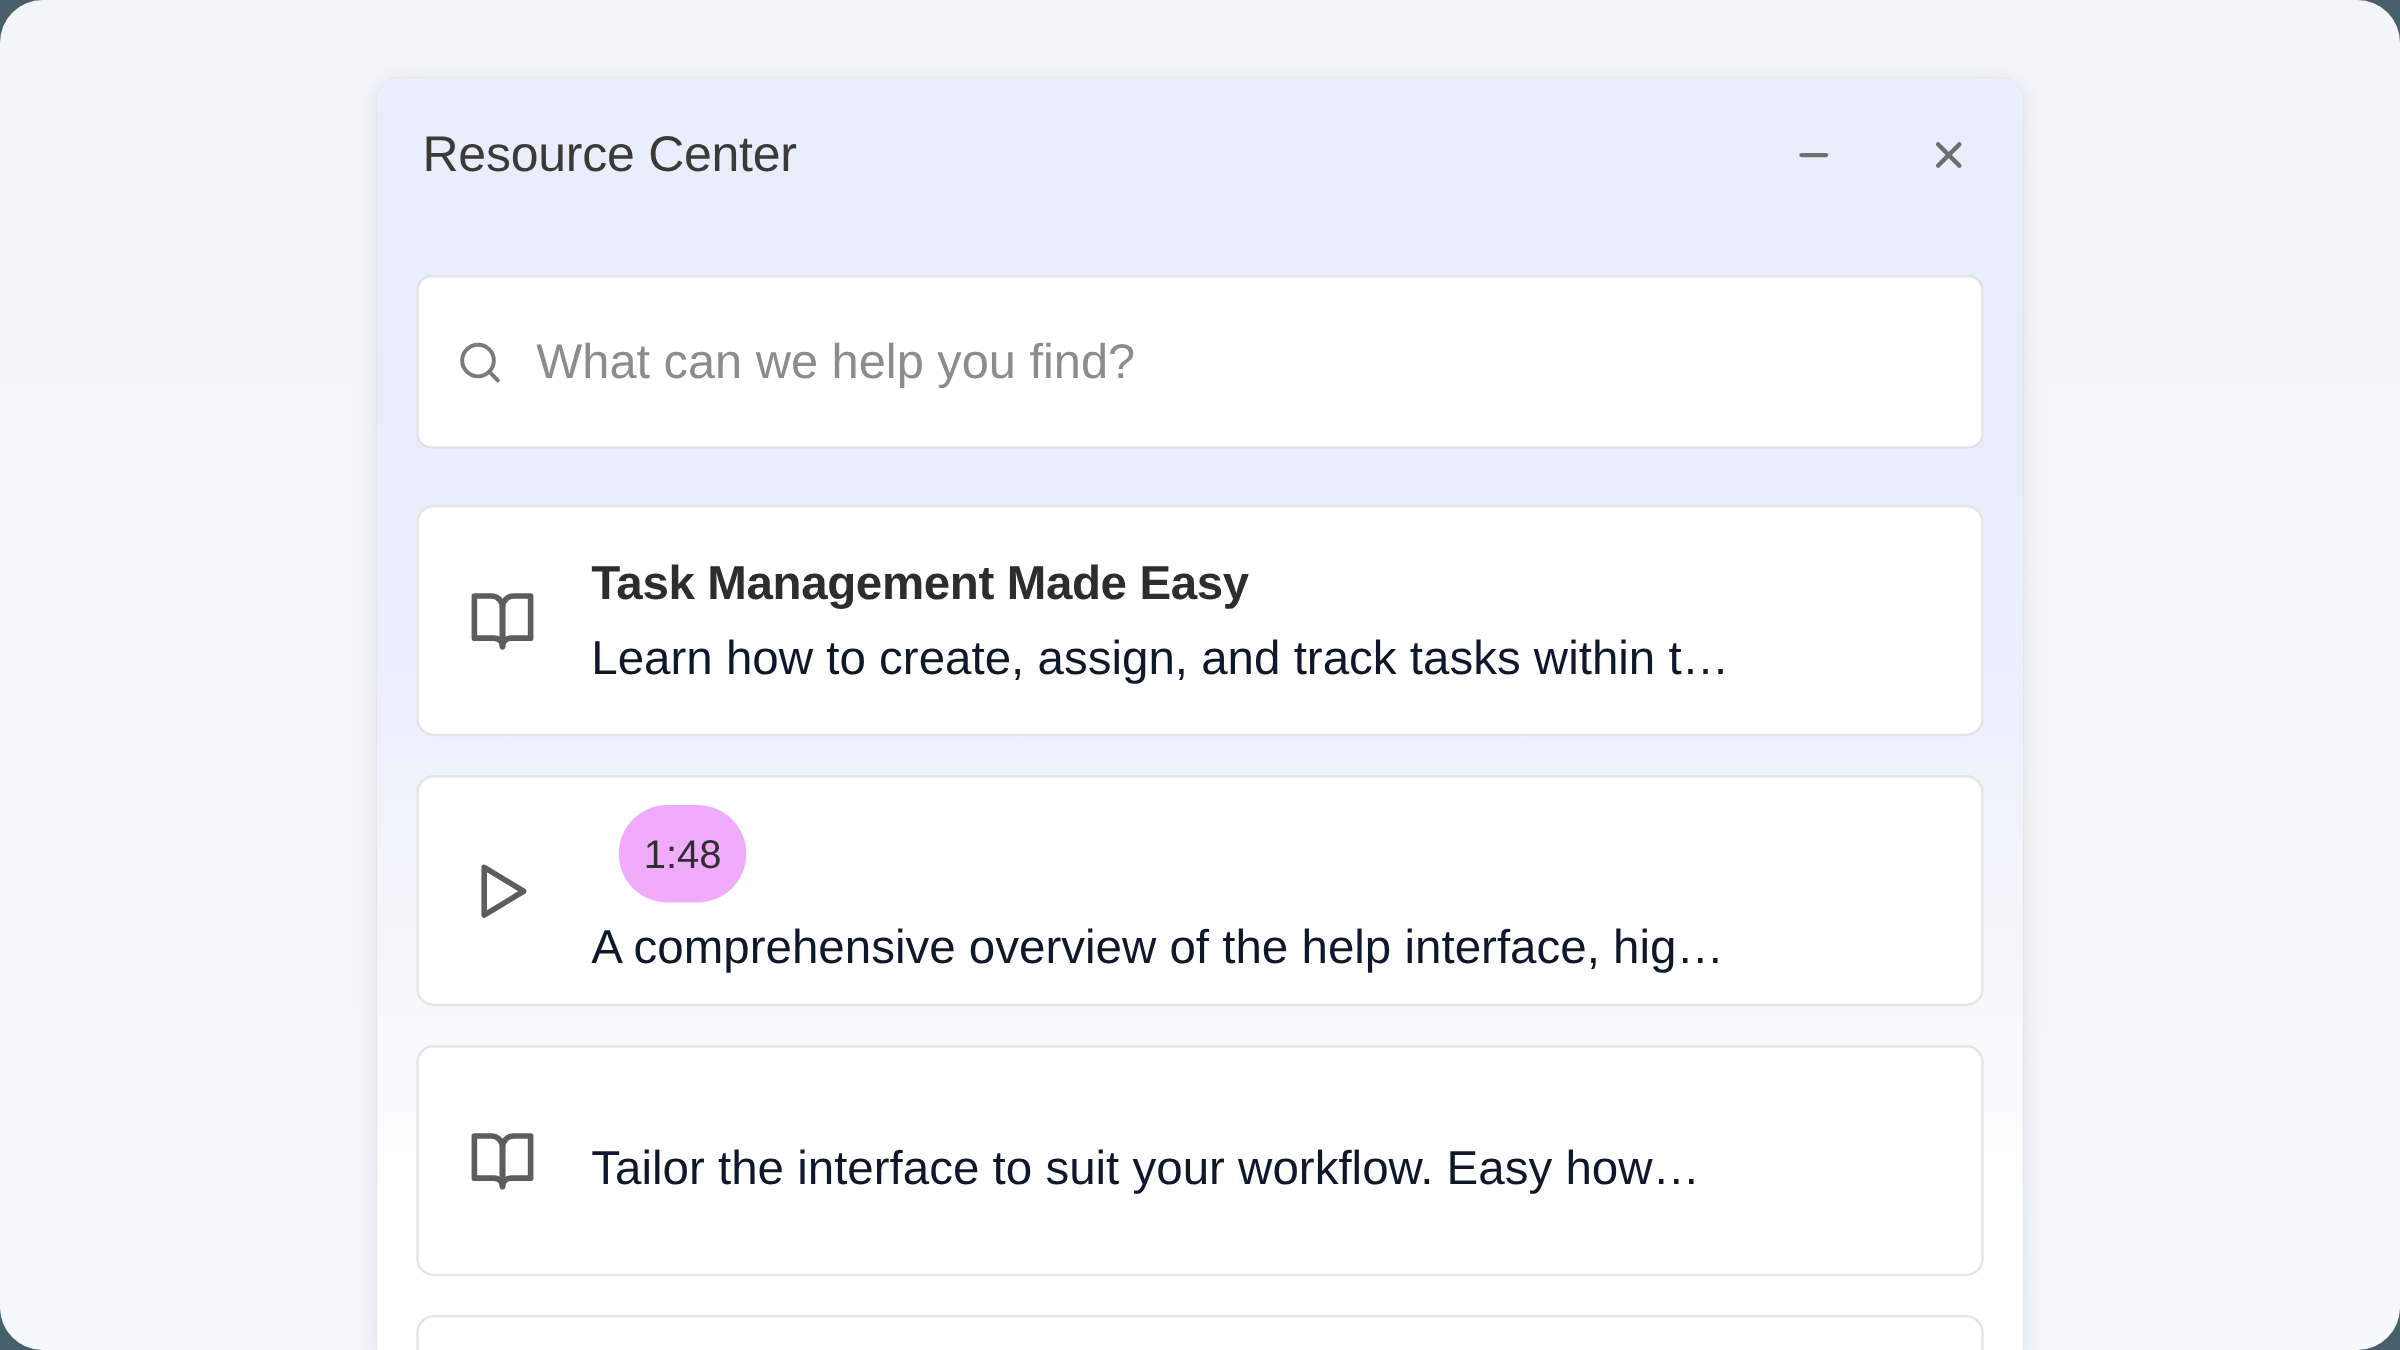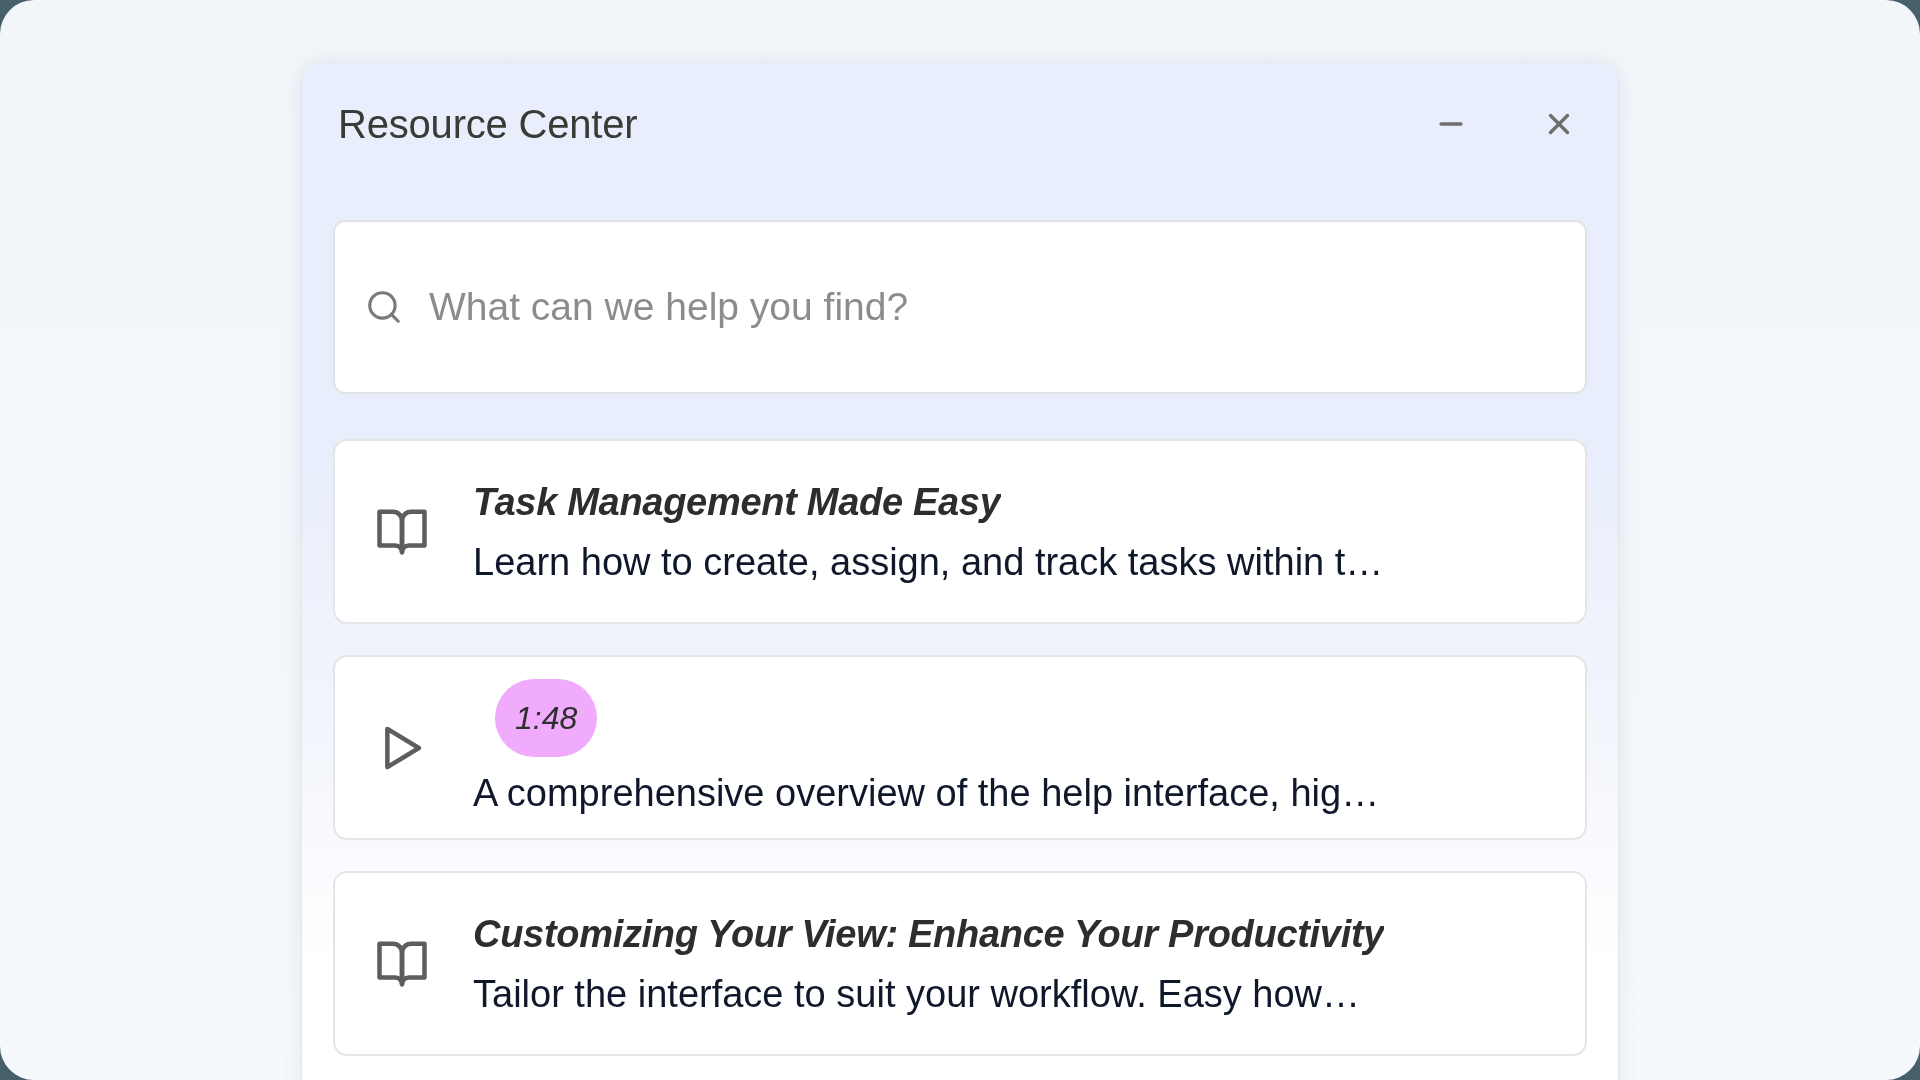--- a/index.html
+++ b/index.html
@@ -38,21 +38,21 @@
     width: 50px; height: 50px;
     display: flex; align-items: center; justify-content: center;
     background: transparent; border: none; cursor: pointer;
     color: #6e6e6e;
   }
   .win-btn + .win-btn { margin-left: 58px; }
   .win-btn svg { width: 34px; height: 34px; }
   .panel-content { padding: 0 31px; }
   .search-box {
     margin-top: 71px;
-    height: 174px;
+    height: 139px;
     background: #ffffff;
     border: 2px solid #e2e3e7;
     border-radius: 12px;
     display: flex; align-items: center;
     padding: 0 30px;
   }
   .search-icon { color: #7a7a7a; display: flex; flex: none; }
   .search-icon svg { width: 38px; height: 38px; }
   .search-input {
     flex: 1; min-width: 0;
@@ -70,21 +70,21 @@
     border-radius: 14px;
     display: flex; align-items: center;
     padding: 0 40px;
     margin-bottom: 31px;
     cursor: pointer;
   }
   .card.partial { height: 210px; }
   .card-icon { color: #5d5d5d; display: flex; flex: none; margin-right: 44px; }
   .card-icon svg { width: 54px; height: 54px; }
   .card-body { flex: 1; min-width: 0; }
-  .card-title-row { display: flex; align-items: center; font-style: italic; }
+  .card-title-row { display: flex; align-items: center; }
   .card-title {
     font-size: 38px; font-weight: 700;
     color: #2d2d2d; letter-spacing: -0.3px;
     line-height: 48px;
     white-space: nowrap; overflow: hidden;
   }
   .card-badge {
     margin-left: 22px;
     background: #f0abfc;
     color: #2f2f2f;
@@ -168,24 +168,20 @@
     </div>
   </div>
           <div class="card">
     <span class="card-icon">
       <svg viewBox="0 0 24 24" fill="none" stroke="currentColor" stroke-width="2" stroke-linecap="round" stroke-linejoin="round">
                 <path d="M2 3h6a4 4 0 0 1 4 4v14a3 3 0 0 0-3-3H2z"></path>
                 <path d="M22 3h-6a4 4 0 0 0-4 4v14a3 3 0 0 1 3-3h7z"></path>
               </svg>
     </span>
     <div class="card-body">
-      <div class="card-title-row">
-        <span class="card-title">Customizing Your View: Enhance Your Productivity</span>
-
-      </div>
       <div class="card-desc">Tailor the interface to suit your workflow. Easy how…</div>
     </div>
   </div>
           <div class="card partial">
     
     
   </div>
         </div>
     </div>
 

